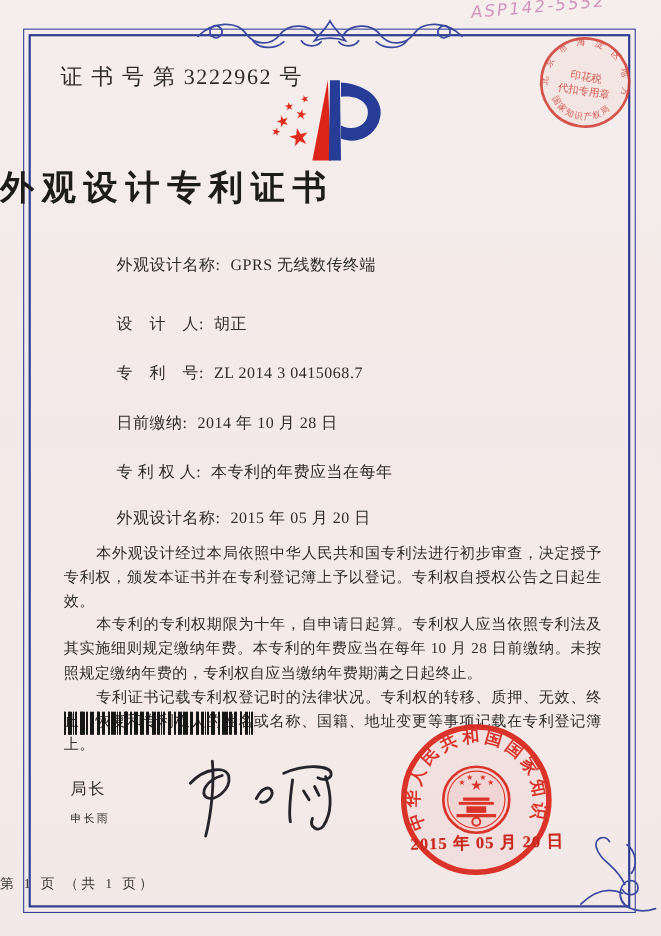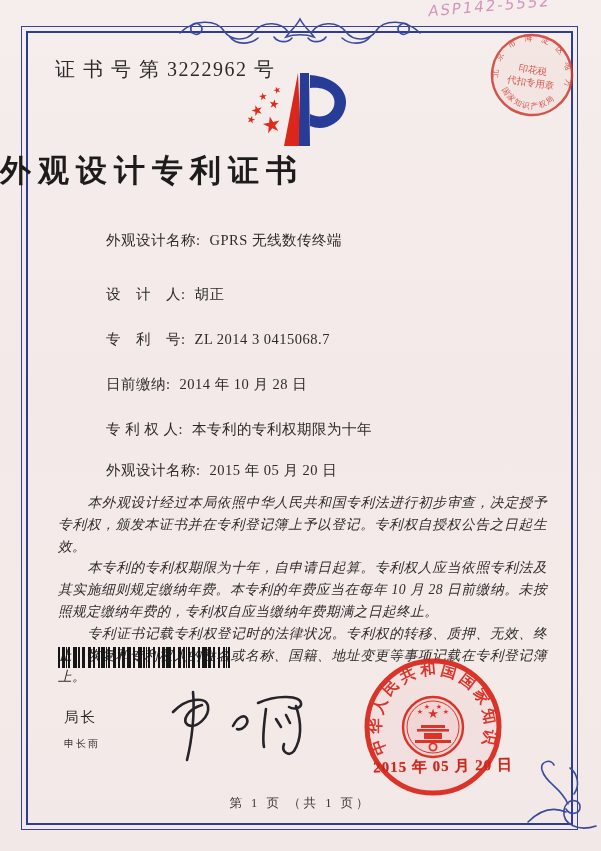--- a/index.html
+++ b/index.html
@@ -43,21 +43,21 @@
   
   .field-row{position:absolute;left:66px;font-size:14.5px;color:#2d2b29;letter-spacing:.5px;white-space:nowrap;margin-left:40px;}
   .field-label{margin-right:9px;}
   .f0{top:231px}.f1{top:285px}.f2{top:330px}.f3{top:375px}.f4{top:420px}.f5{top:461px}
   
   .body-text{
     position:absolute;left:58px;top:492px;width:489px;
     font-size:13.7px;line-height:21.8px;color:#2f2d2b;text-align:justify;
     letter-spacing:.4px;
   }
-  .body-text p{margin:0;text-indent:2.15em;font-style:italic;}
+  .body-text p{margin:0;text-indent:2.15em;}
   
   .barcode{
     position:absolute;left:58px;top:647px;width:173px;height:21px;
     background-image:
       repeating-linear-gradient(90deg,#161616 0 2px,transparent 2px 5px),
       repeating-linear-gradient(90deg,#161616 0 1px,transparent 1px 8px),
       repeating-linear-gradient(90deg,transparent 0 4px,#161616 4px 6px,transparent 6px 13px);
   }
   
   .signer-title{position:absolute;left:64px;top:708px;font-size:14.5px;color:#2d2b29;letter-spacing:2px;}
@@ -67,21 +67,21 @@
   
   .seal{position:absolute;left:358px;top:652px;width:150px;height:150px;opacity:.94;}
   .seal-date{
     position:absolute;left:352px;top:757px;width:182px;text-align:center;
     font-size:15px;font-weight:700;color:#c8271d;letter-spacing:1px;
     transform:rotate(-1.2deg);text-shadow:0 0 1px rgba(200,39,29,.45);
   }
   .tax-stamp{position:absolute;left:486px;top:29px;width:92px;height:92px;transform:rotate(9deg);opacity:.85;}
   
   .footer{
-    position:absolute;left:0;right:0;top:795px;text-align:center;
+    position:absolute;left:0;right:0;top:795px;
     font-size:12.5px;color:#3a3733;letter-spacing:3px;
   }
 </style>
 </head>
 <body>
 
 <div class="page">
 
   <div class="hand-note">ASP142-5552</div>
 
@@ -152,21 +152,21 @@
   <div class="field-row f1">
     <span class="field-label">设　计　人:</span><span class="field-value">胡正</span>
   </div>
   <div class="field-row f2">
     <span class="field-label">专　利　号:</span><span class="field-value">ZL 2014 3 0415068.7</span>
   </div>
   <div class="field-row f3">
     <span class="field-label">日前缴纳:</span><span class="field-value">2014 年 10 月 28 日</span>
   </div>
   <div class="field-row f4">
-    <span class="field-label">专 利 权 人:</span><span class="field-value">本专利的专利权期限为十年</span>
+    <span class="field-label">专 利 权 人:</span><span class="field-value">本专利的年费应当在每年</span>
   </div>
   <div class="field-row f5">
     <span class="field-label">外观设计名称:</span><span class="field-value">2015 年 05 月 20 日</span>
   </div>
 
   <div class="body-text">
     <p>本外观设计经过本局依照中华人民共和国专利法进行初步审查，决定授予专利权，颁发本证书并在专利登记簿上予以登记。专利权自授权公告之日起生效。</p>
     <p>本专利的专利权期限为十年，自申请日起算。专利权人应当依照专利法及其实施细则规定缴纳年费。本专利的年费应当在每年 10 月 28 日前缴纳。未按照规定缴纳年费的，专利权自应当缴纳年费期满之日起终止。</p>
     <p>专利证书记载专利权登记时的法律状况。专利权的转移、质押、无效、终止、恢复和专利权人的姓名或名称、国籍、地址变更等事项记载在专利登记簿上。</p>
   </div>

